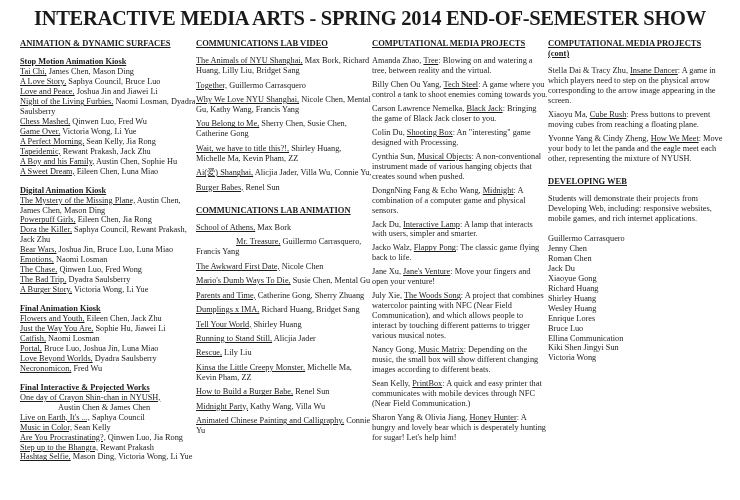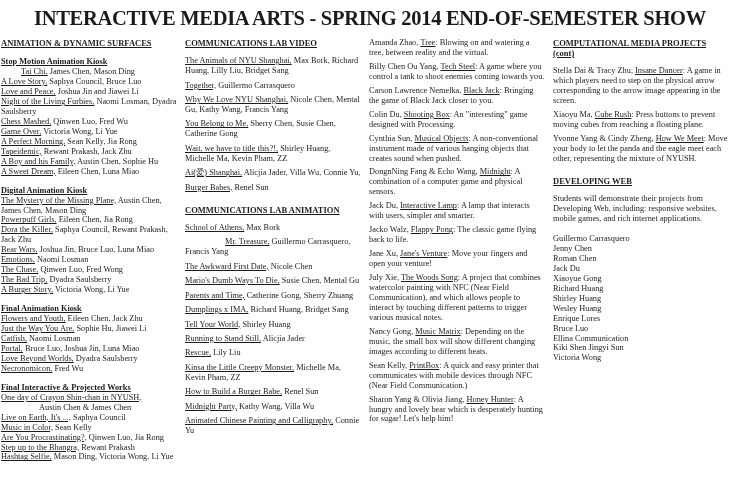--- a/index.html
+++ b/index.html
@@ -15,22 +15,22 @@
     font-size: 20.5px;
     font-weight: 700;
     letter-spacing: -0.3px;
     color: #1a1a1a;
     margin: 0 0 8px 0;
     white-space: nowrap;
   }
   .columns {
     display: grid;
     grid-template-columns: repeat(4, 176px);
-    column-gap: 8px;
-    padding: 0 1px;
+    column-gap: 0;
+    padding: 0 20px;
   }
   .column { font-size: 8.3px; line-height: 1.2; }
   .col-header {
     font-size: 8.5px;
     font-weight: 700;
     text-decoration: underline;
     margin-bottom: 8px;
     letter-spacing: 0;
   }
   .col-header.mid { margin-top: 12px; }
@@ -49,21 +49,21 @@
 </style>
 </head>
 <body>
 
 <div class="page">
   <h1 class="title">INTERACTIVE MEDIA ARTS - SPRING 2014 END-OF-SEMESTER SHOW</h1>
   <div class="columns" id="columns">
       <div class="column">
         <div class="col-header">ANIMATION &amp; DYNAMIC SURFACES</div>
         <div class="section-heading">Stop Motion Animation Kiosk</div>
-        <div class="work"><div class="u" style="display: inline; margin-left: 20px;">Tai Chi,</div> James Chen, Mason Ding</div>
+        <div class="work"><div class="u" style="display: inline;">Tai Chi,</div> James Chen, Mason Ding</div>
         <div class="work"><div class="u" style="display: inline;">A Love Story,</div> Saphya Council, Bruce Luo</div>
         <div class="work"><div class="u" style="display: inline;">Love and Peace,</div> Joshua Jin and Jiawei Li</div>
         <div class="work"><div class="u" style="display: inline;">Night of the Living Furbies,</div> Naomi Losman, Dyadra Saulsberry</div>
         <div class="work"><div class="u" style="display: inline;">Chess Mashed,</div> Qinwen Luo, Fred Wu</div>
         <div class="work"><div class="u" style="display: inline;">Game Over,</div> Victoria Wong, Li Yue</div>
         <div class="work"><div class="u" style="display: inline;">A Perfect Morning,</div> Sean Kelly, Jia Rong</div>
         <div class="work"><div class="u" style="display: inline;">Tapeidemic,</div> Rewant Prakash, Jack Zhu</div>
         <div class="work"><div class="u" style="display: inline;">A Boy and his Family,</div> Austin Chen, Sophie Hu</div>
         <div class="work"><div class="u" style="display: inline;">A Sweet Dream,</div> Eileen Chen, Luna Miao</div>
         <div class="section-heading">Digital Animation Kiosk</div>
@@ -108,20 +108,21 @@
         <div class="work spaced"><div class="u" style="display: inline;">Dumplings x IMA,</div> Richard Huang, Bridget Sang</div>
         <div class="work spaced"><div class="u" style="display: inline;">Tell Your World,</div> Shirley Huang</div>
         <div class="work spaced"><div class="u" style="display: inline;">Running to Stand Still,</div> Alicjia Jader</div>
         <div class="work spaced"><div class="u" style="display: inline;">Rescue,</div> Lily Liu</div>
         <div class="work spaced"><div class="u" style="display: inline;">Kinsa the Little Creepy Monster,</div> Michelle Ma, Kevin Pham, ZZ</div>
         <div class="work spaced"><div class="u" style="display: inline;">How to Build a Burger Babe,</div> Renel Sun</div>
         <div class="work spaced"><div class="u" style="display: inline;">Midnight Party,</div> Kathy Wang, Villa Wu</div>
         <div class="work spaced"><div class="u" style="display: inline;">Animated Chinese Painting and Calligraphy,</div> Connie Yu</div>
       </div>
       <div class="column">
+        <div class="col-header">COMPUTATIONAL MEDIA PROJECTS</div>
         <div class="project">Amanda Zhao, <div class="u" style="display: inline;">Tree</div>: Blowing on and watering a tree, between reality and the virtual.</div>
         <div class="project">Billy Chen Ou Yang, <div class="u" style="display: inline;">Tech Steel</div>: A game where you control a tank to shoot enemies coming towards you.</div>
         <div class="project">Carson Lawrence Nemelka, <div class="u" style="display: inline;">Black Jack</div>: Bringing the game of Black Jack closer to you.</div>
         <div class="project">Colin Du, <div class="u" style="display: inline;">Shooting Box</div>: An "interesting" game designed with Processing.</div>
         <div class="project">Cynthia Sun, <div class="u" style="display: inline;">Musical Objects</div>: A non-conventional instrument made of various hanging objects that creates sound when pushed.</div>
         <div class="project">DongnNing Fang &amp; Echo Wang, <div class="u" style="display: inline;">Midnight</div>: A combination of a computer game and physical sensors.</div>
         <div class="project">Jack Du, <div class="u" style="display: inline;">Interactive Lamp</div>: A lamp that interacts with users, simpler and smarter.</div>
         <div class="project">Jacko Walz, <div class="u" style="display: inline;">Flappy Pong</div>: The classic game flying back to life.</div>
         <div class="project">Jane Xu, <div class="u" style="display: inline;">Jane's Venture</div>: Move your fingers and open your venture!</div>
         <div class="project">July Xie, <div class="u" style="display: inline;">The Woods Song</div>: A project that combines watercolor painting with NFC (Near Field Communication), and which allows people to interact by touching different patterns to trigger various musical notes.</div>

